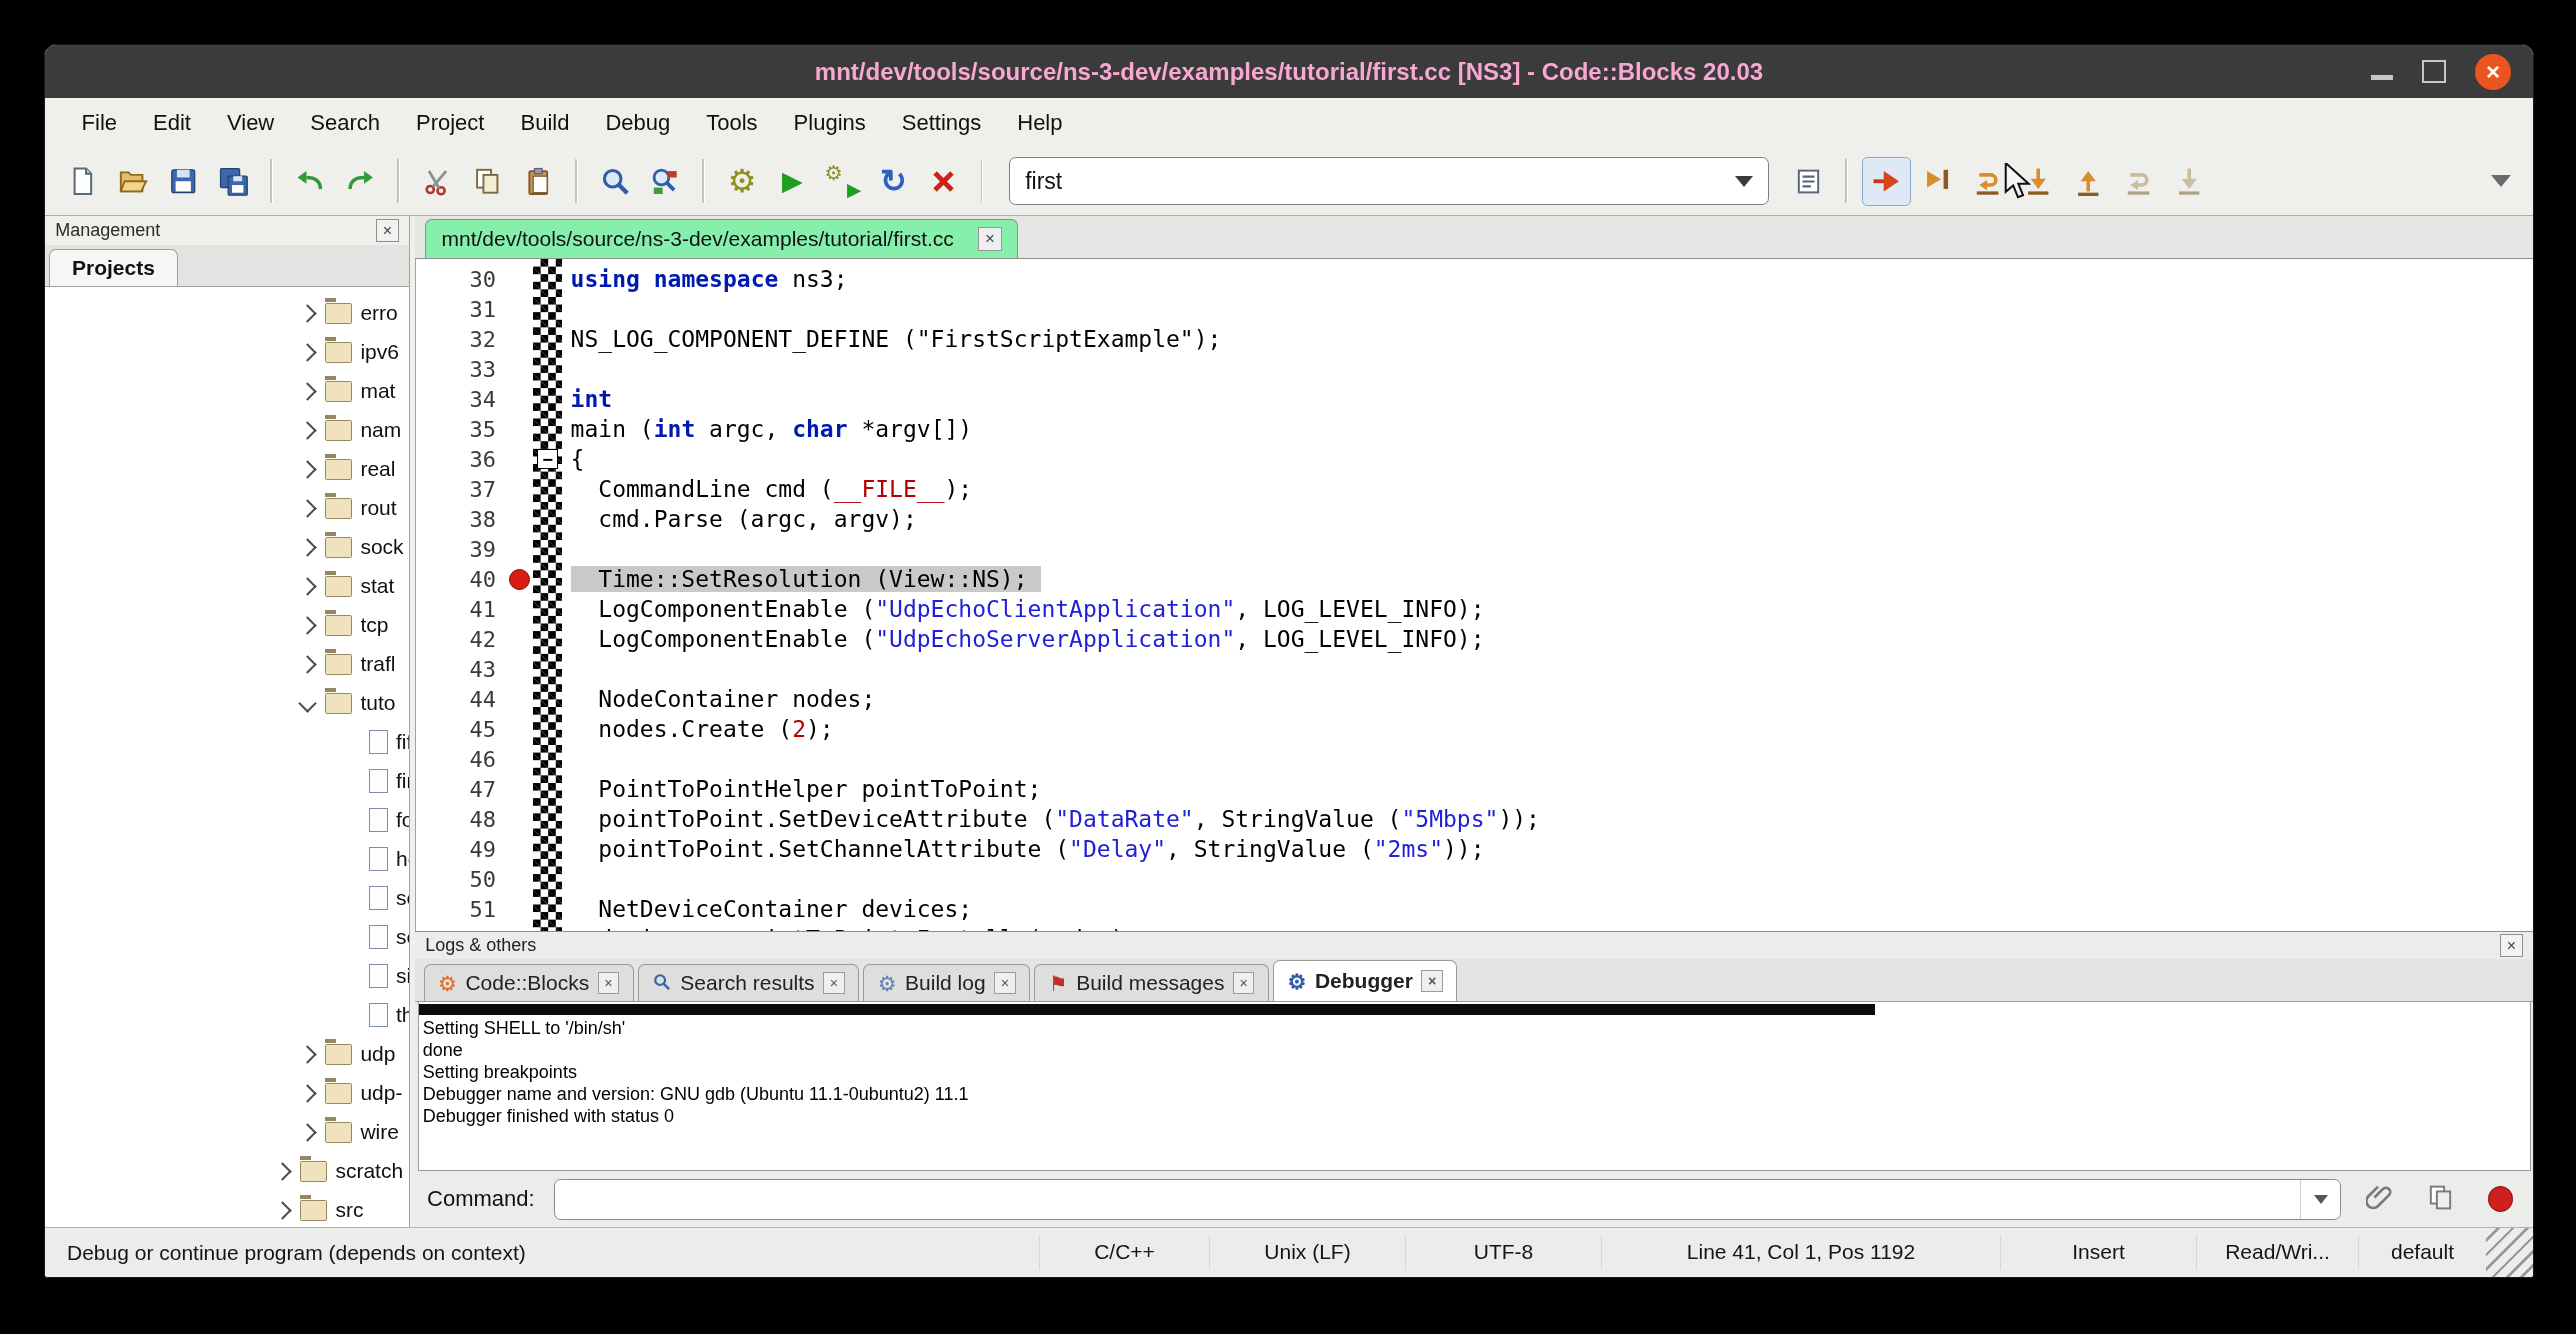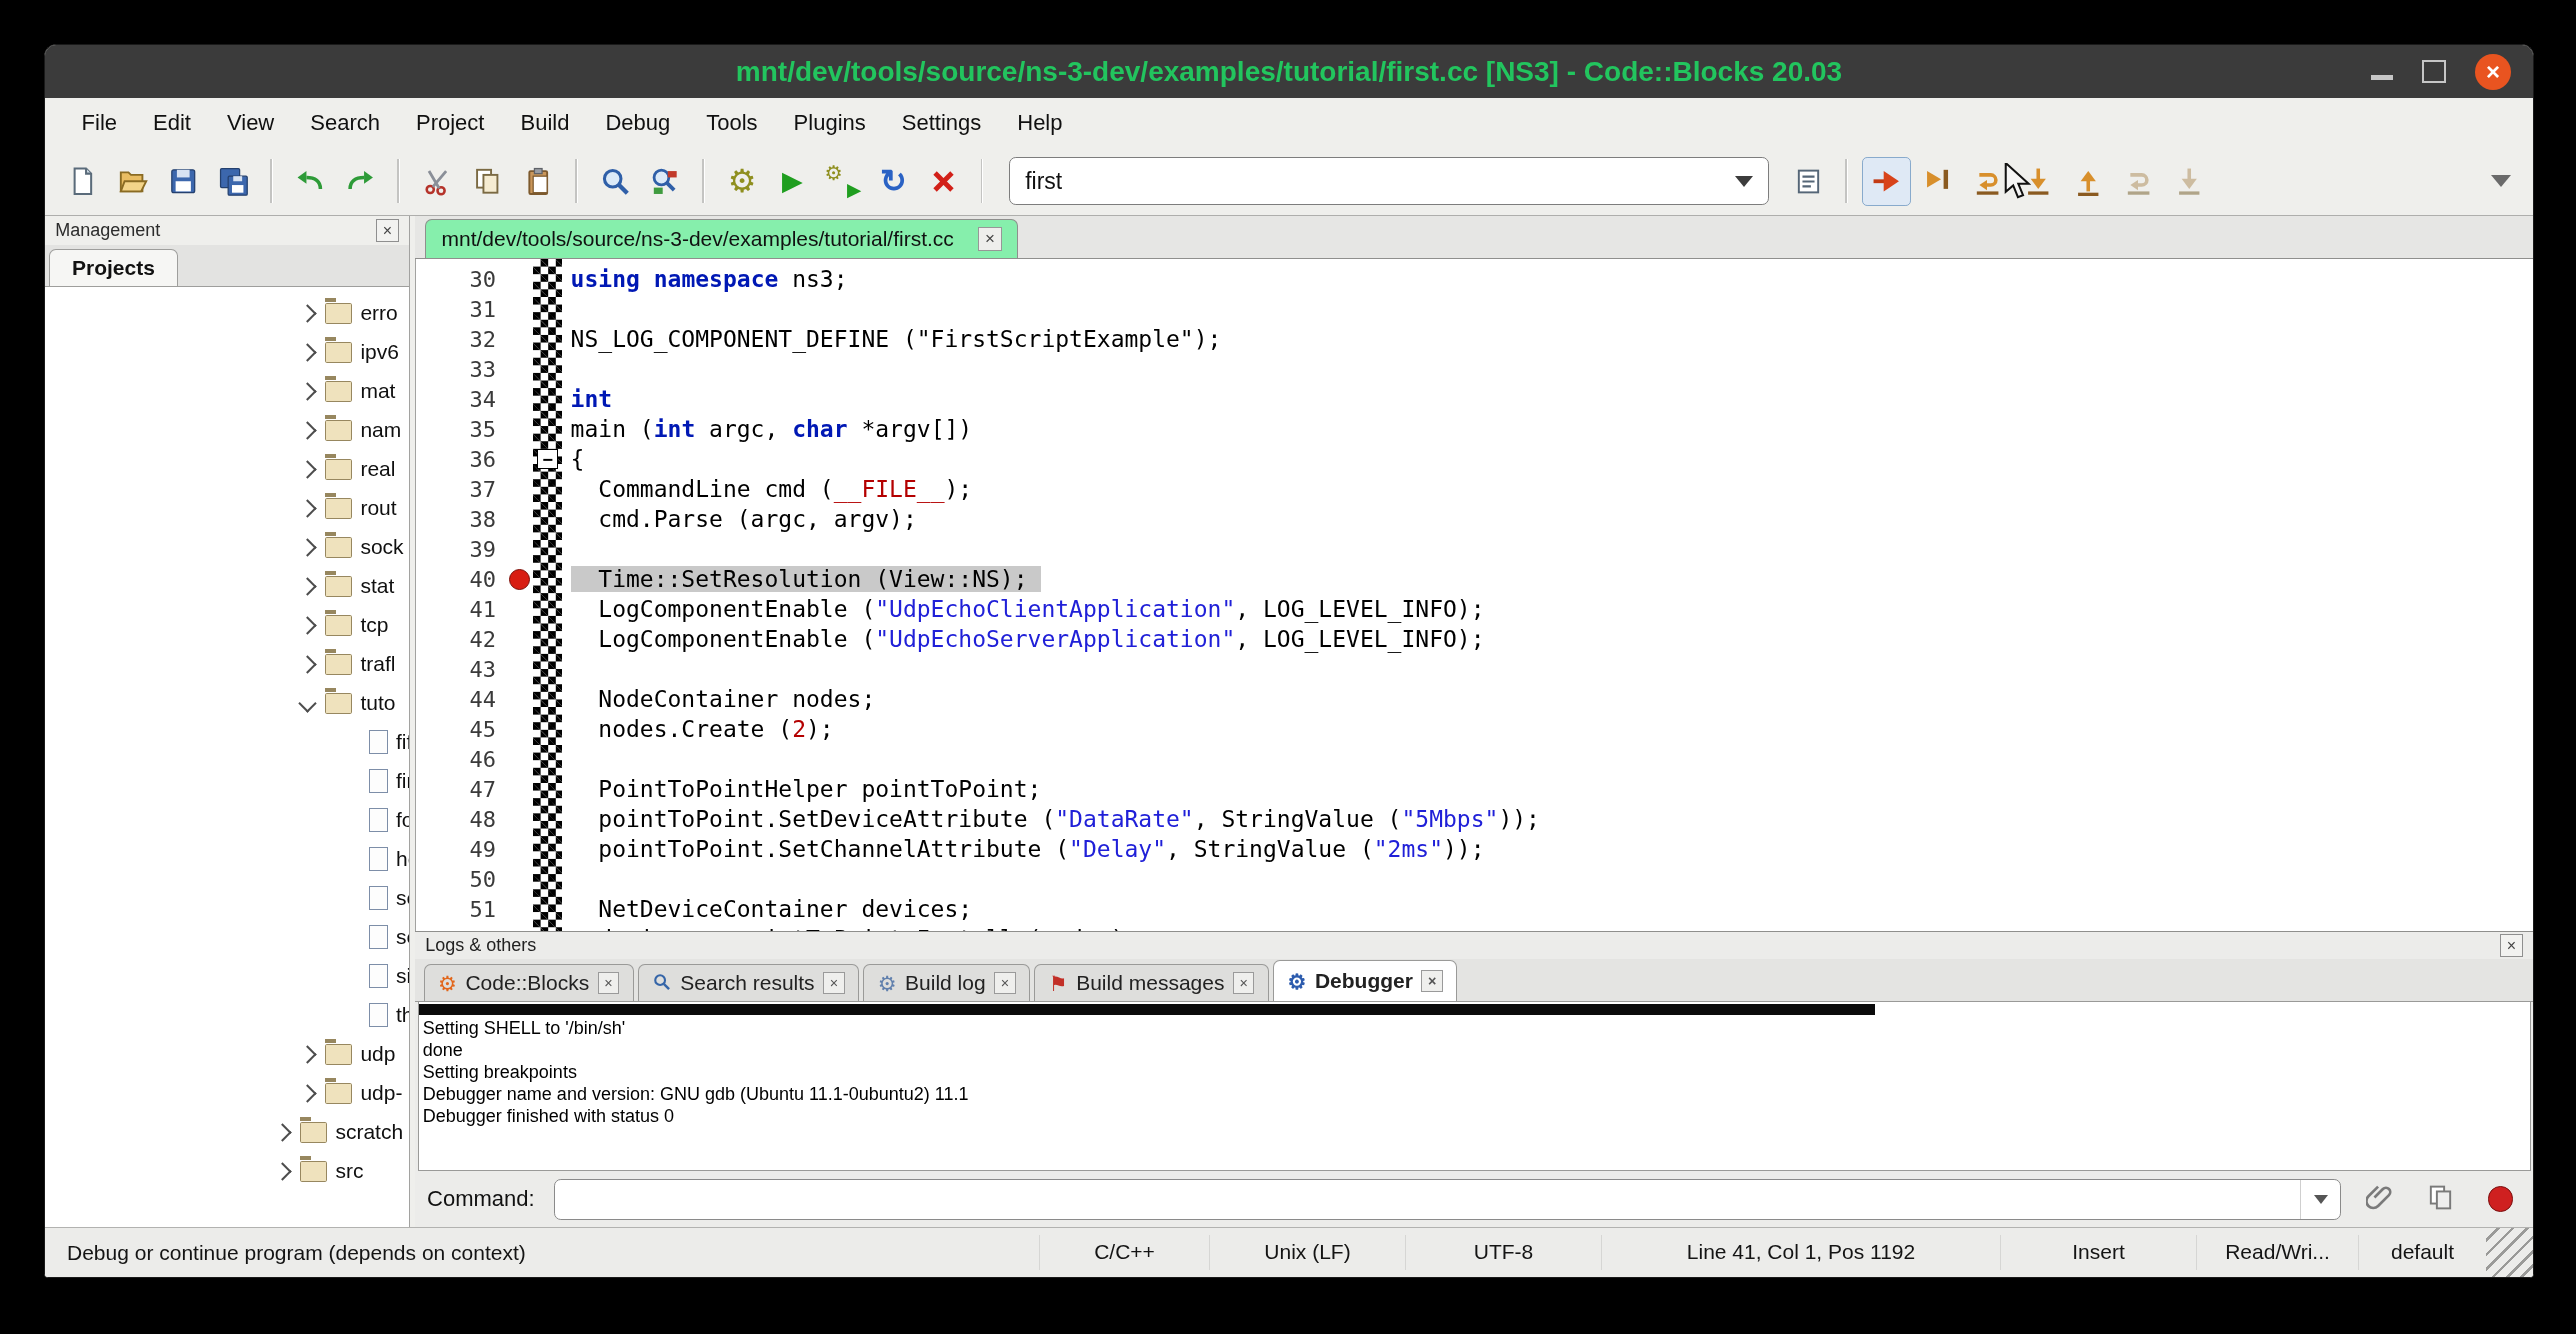--- a/index.html
+++ b/index.html
@@ -3,21 +3,21 @@
 <meta charset="utf-8">
 <style>
   html,body{margin:0;padding:0;}
   body{width:2576px;height:1335px;background:#000;position:relative;overflow:hidden;
        font-family:"Liberation Sans",sans-serif;}
   .window{position:absolute;left:44px;top:44px;width:2488px;height:1232px;background:#efefec;
           border-radius:12px 12px 3.4px 3.4px;overflow:hidden;display:flex;flex-direction:column;
           border:0.8px solid #1a1a1a;}
   
   .titlebar{flex:0 0 53px;background:#3b3b3b;display:flex;align-items:center;justify-content:center;position:relative;}
-  .title{color:#22c55e;font-size:28px;font-weight:bold;}
+  .title{color:#f9a8d4;font-size:24px;font-weight:bold;}
   .win-controls{position:absolute;right:22px;top:0;height:100%;display:flex;align-items:center;gap:29px;}
   .btn-min{width:22px;height:4.2px;background:#c6c6c6;margin-top:12px;}
   .btn-max{width:20.3px;height:18.6px;border:2.5px solid #c6c6c6;}
   .btn-close{width:36px;height:36px;border-radius:50%;background:#e95420;color:#fff;display:flex;
              align-items:center;justify-content:center;font-size:24px;font-weight:bold;}
   
   .menubar{flex:0 0 49px;display:flex;align-items:center;padding-left:18.6px;background:#efefec;}
   .menu-item{padding:0 18px;font-size:22px;color:#101010;}
   
   .toolbar{flex:0 0 68px;display:flex;align-items:center;padding:0 13.5px;gap:3.4px;
@@ -453,20 +453,25 @@
           <div class="trow lvl2">
             <span class="chev right"></span>
             <span class="ticon tfolder"></span>
             <span class="tlabel">udp</span>
           </div>
           <div class="trow lvl2">
             <span class="chev right"></span>
             <span class="ticon tfolder"></span>
             <span class="tlabel">udp-</span>
           </div>
+          <div class="trow lvl2">
+            <span class="chev right"></span>
+            <span class="ticon tfolder"></span>
+            <span class="tlabel">wire</span>
+          </div>
           <div class="trow lvl1">
             <span class="chev right"></span>
             <span class="ticon tfolder"></span>
             <span class="tlabel">scratch</span>
           </div>
           <div class="trow lvl1">
             <span class="chev right"></span>
             <span class="ticon tfolder"></span>
             <span class="tlabel">src</span>
           </div>

